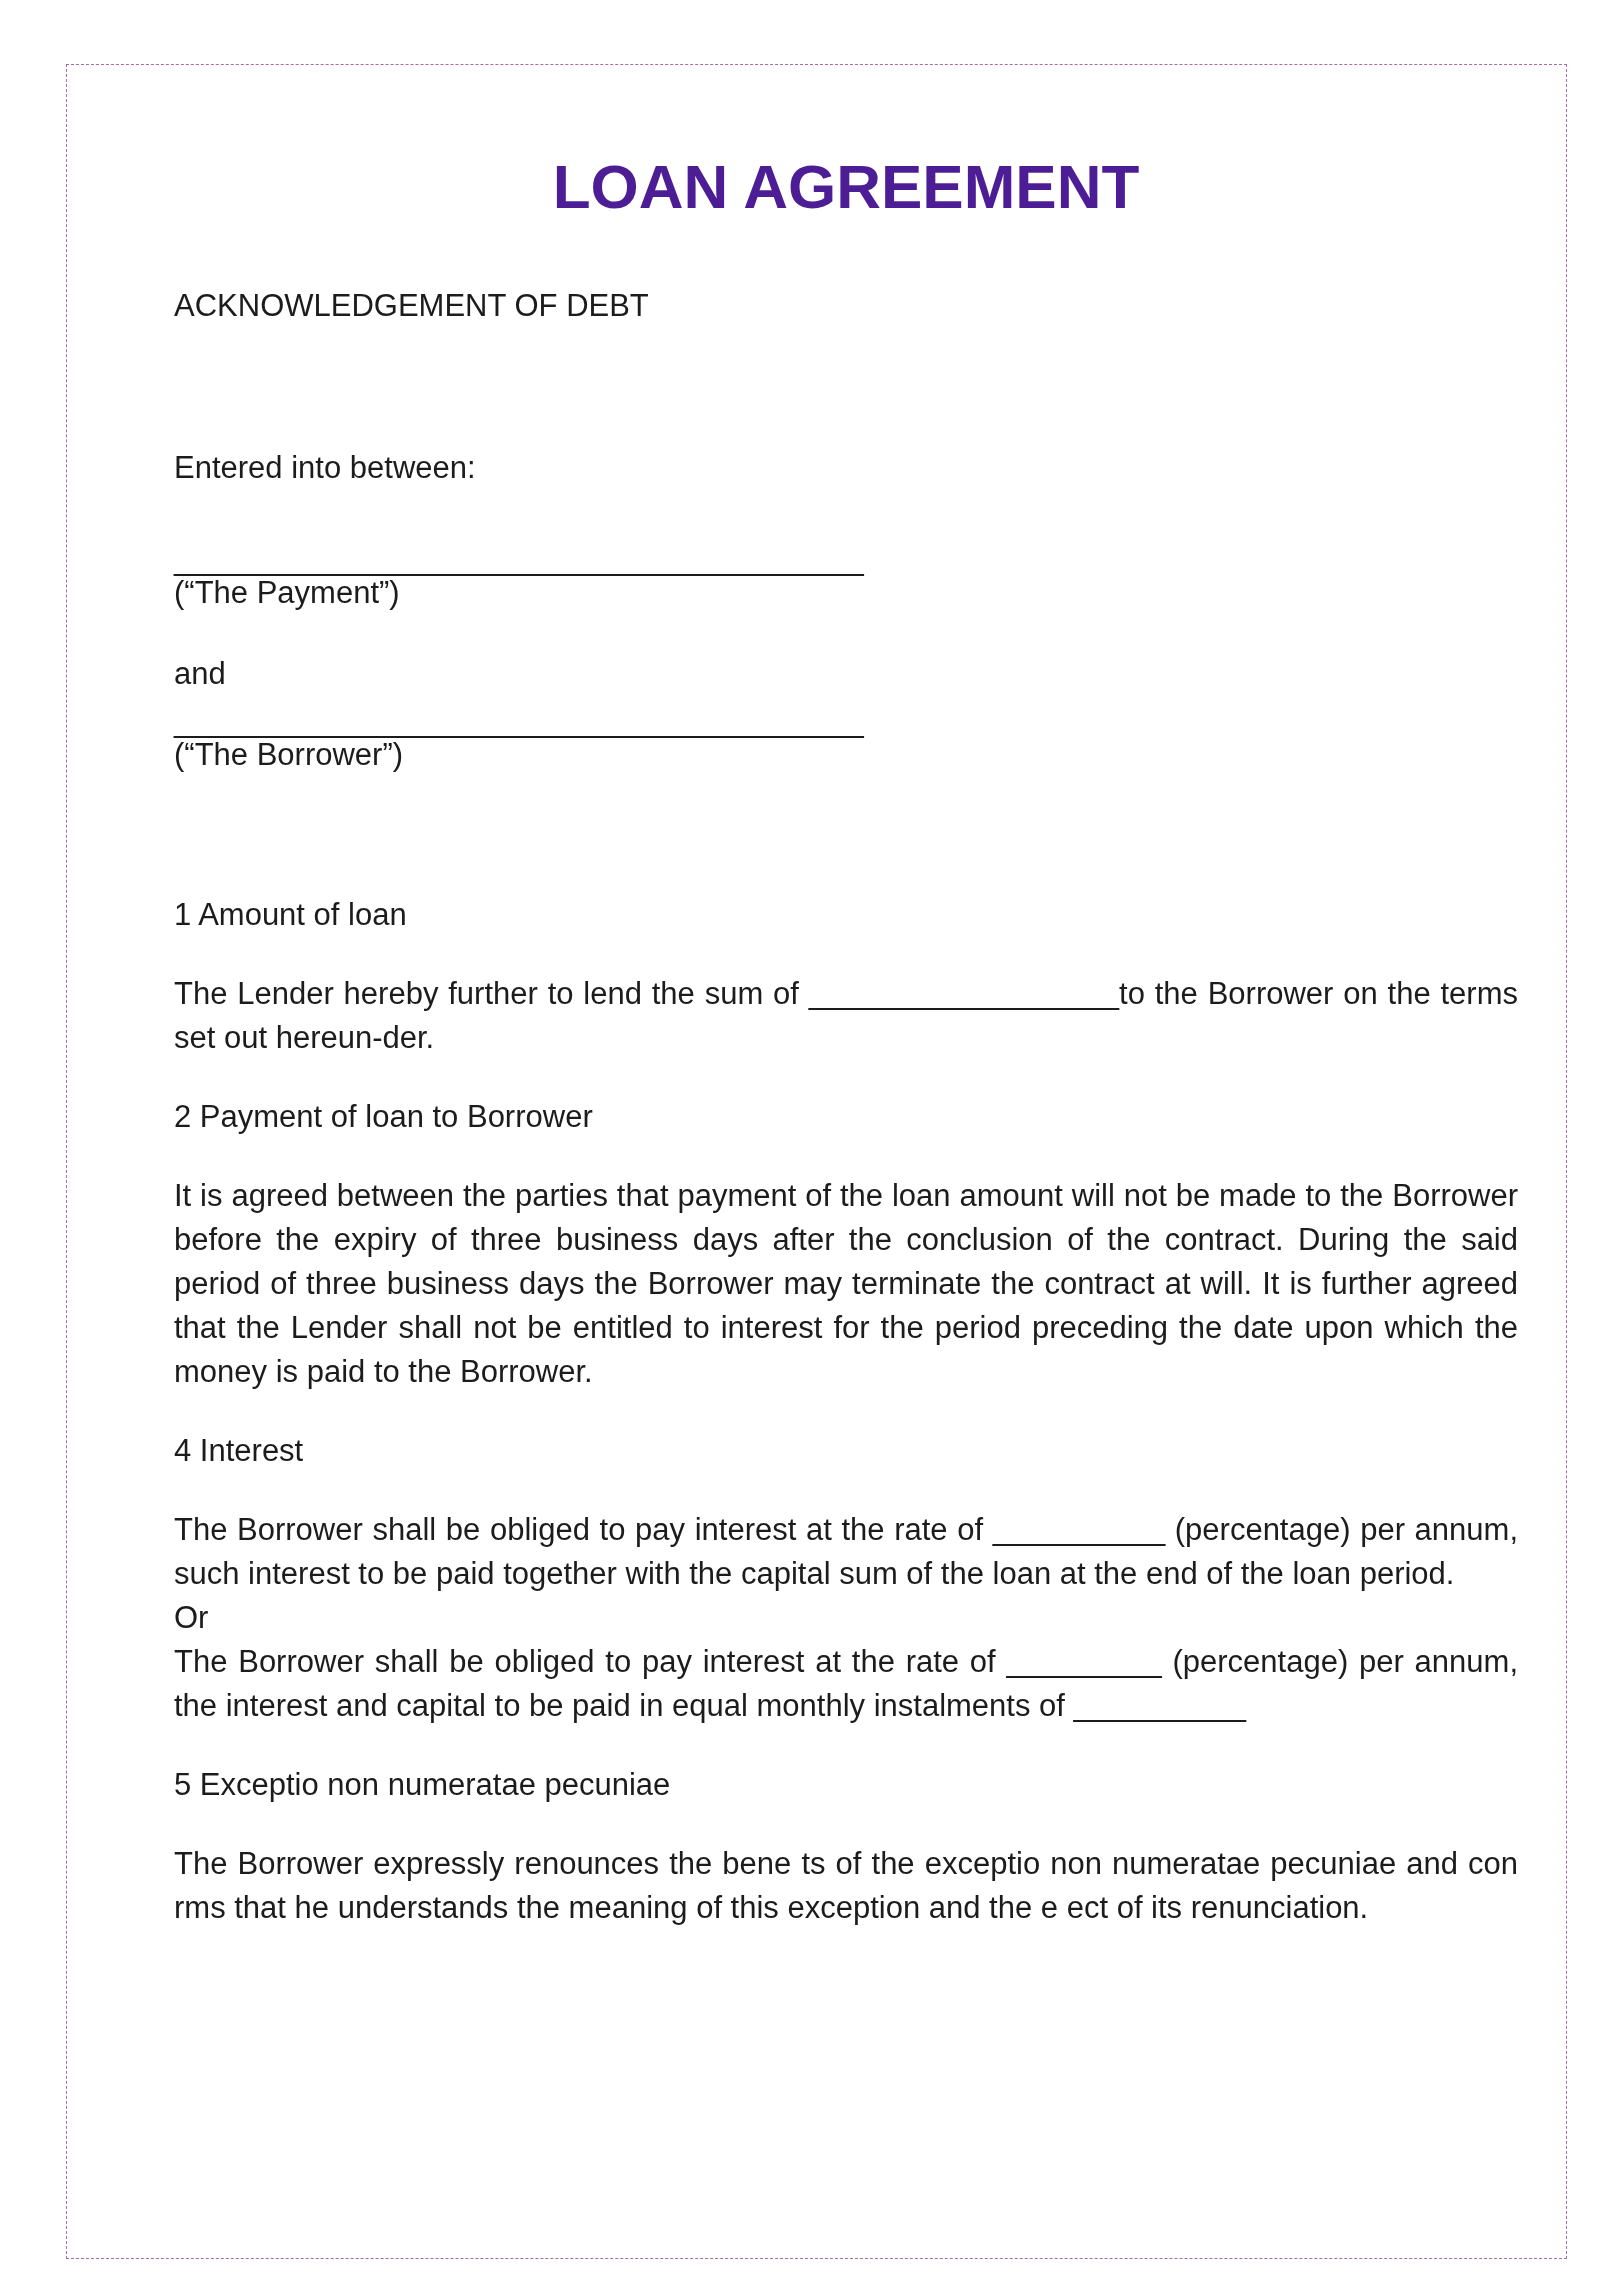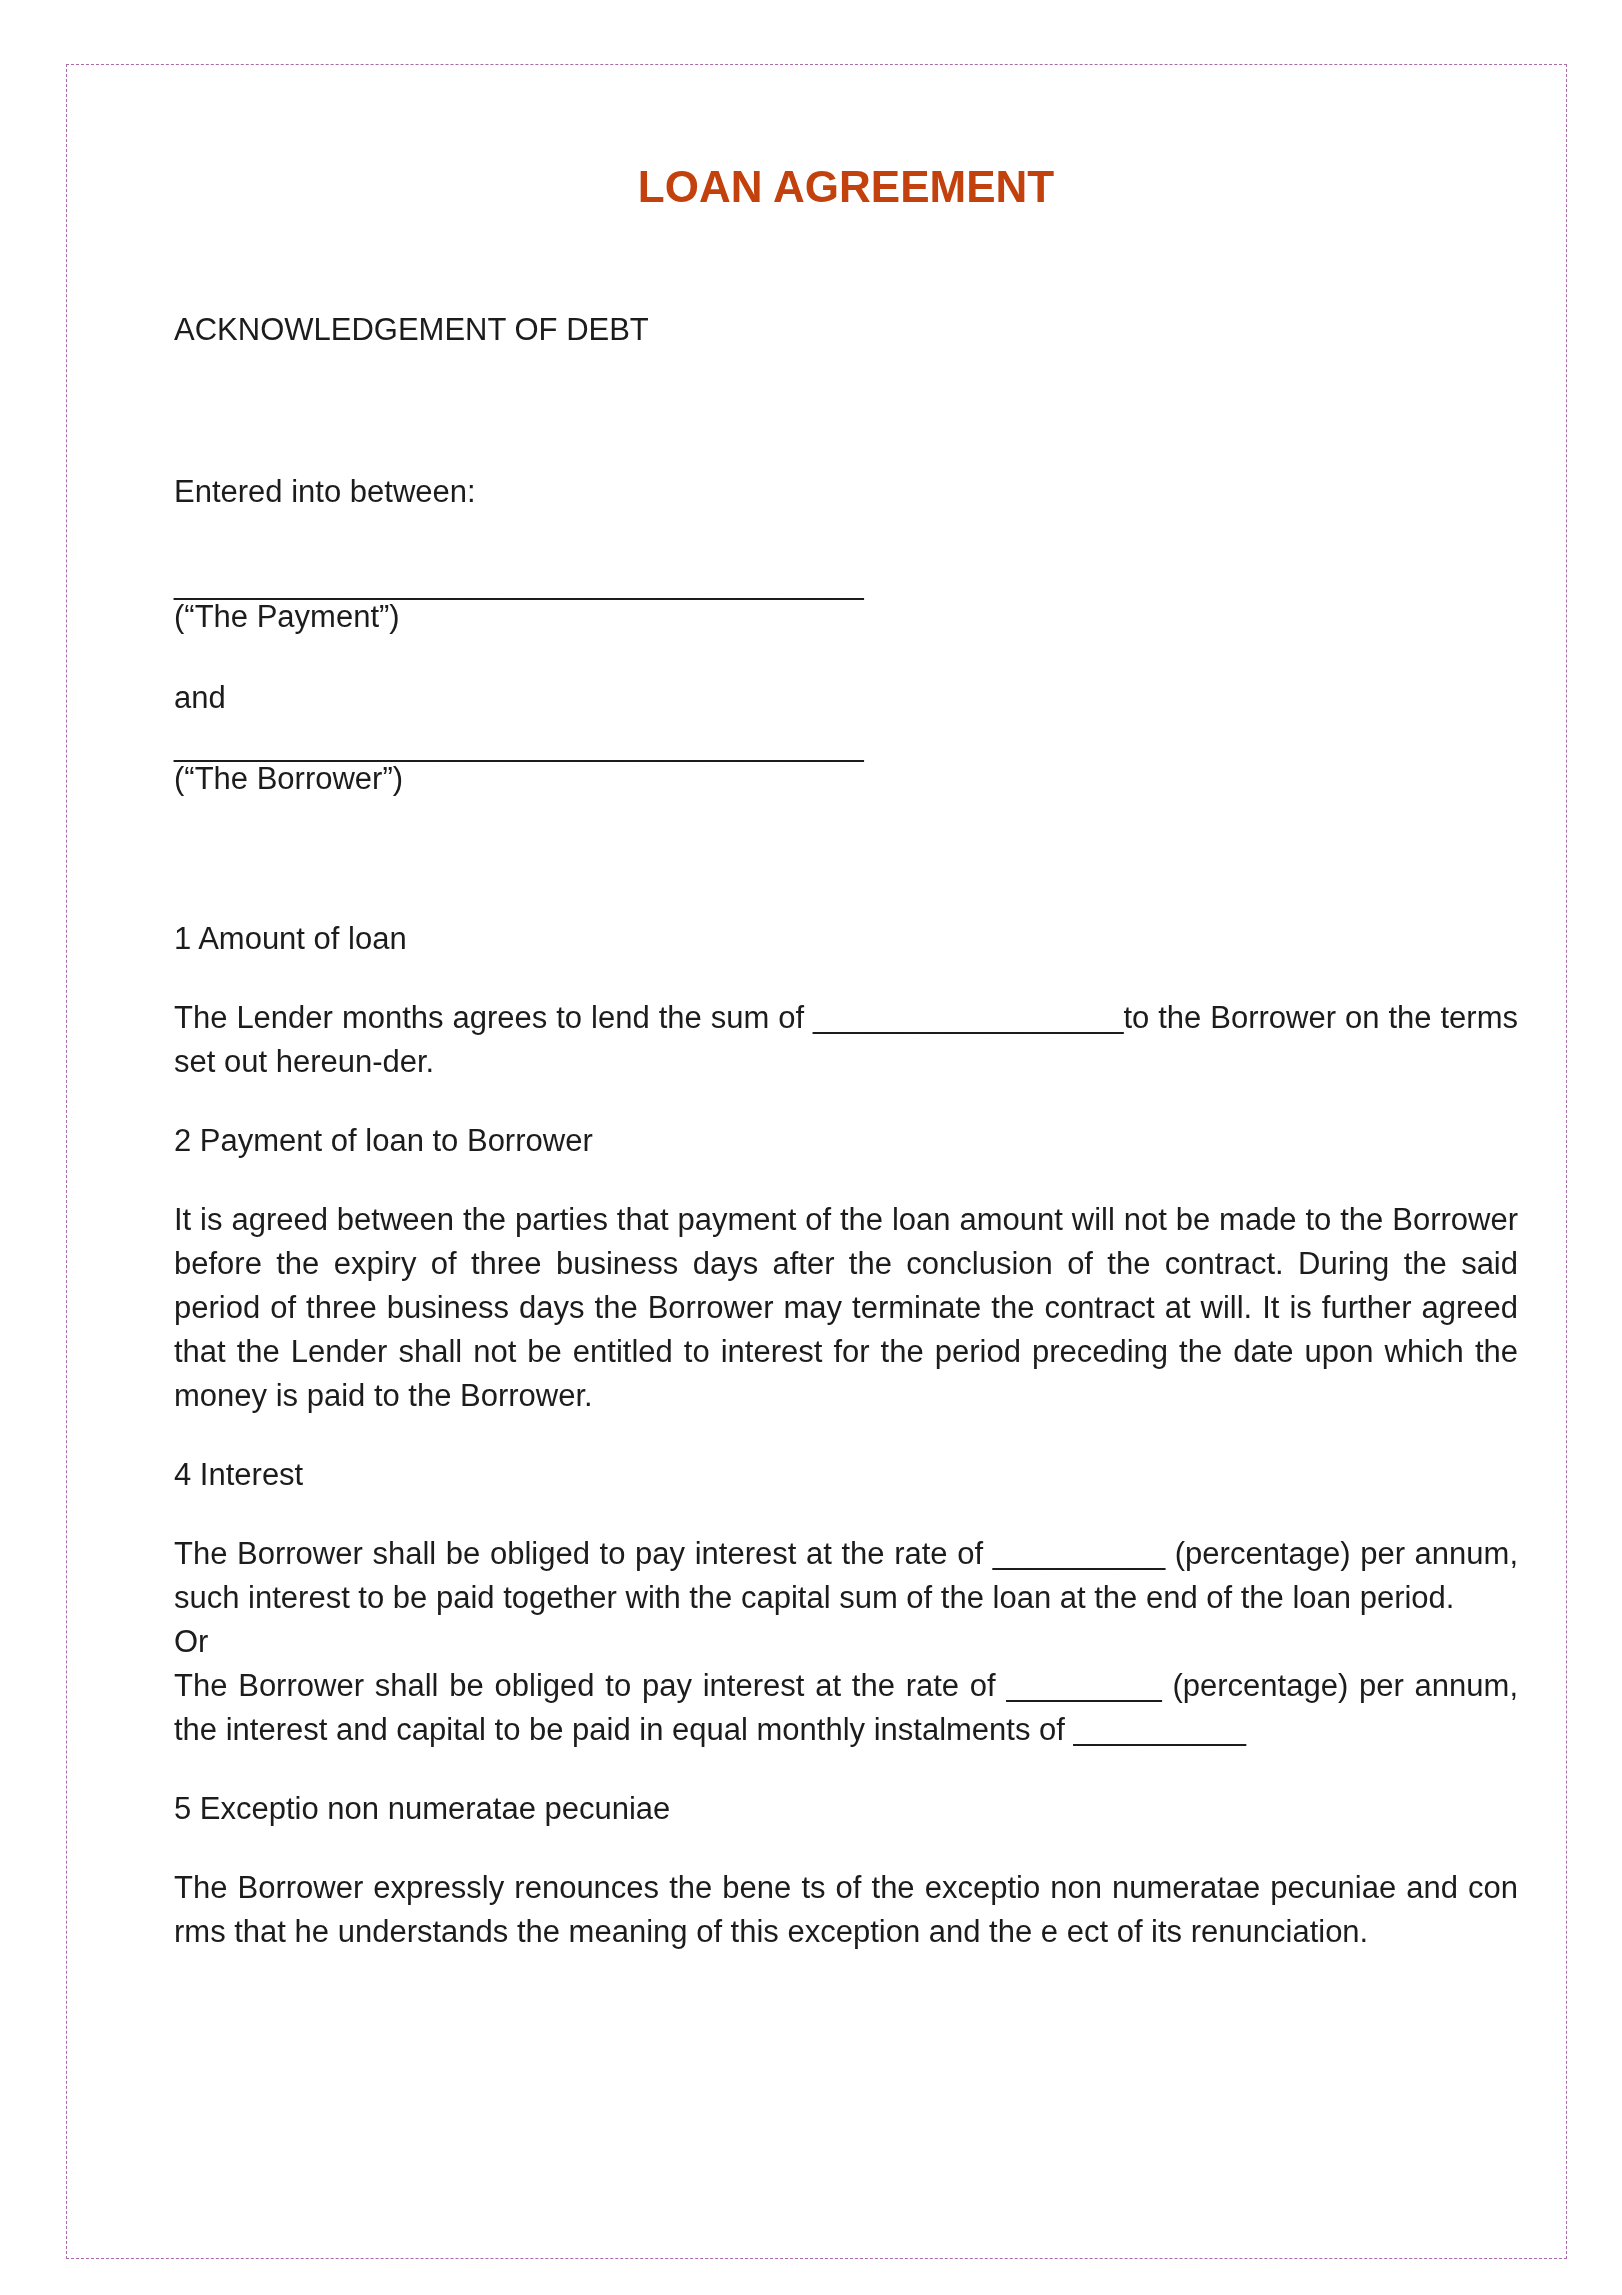--- a/index.html
+++ b/index.html
@@ -23,26 +23,26 @@
     border: 1.8px dashed var(--border-color, #a96ba9);
     pointer-events: none;
   }
   .content {
     position: absolute;
     left: 174px;
     top: 154px;
     width: 1344px;
   }
   .doc-title {
-    font-size: 44px;
+    font-size: 62px;
     line-height: 66px;
     font-weight: 700;
     text-align: center;
-    color: #c2410c;
-    margin-bottom: 88px;
+    color: #4c1d95;
+    margin-bottom: 64px;
   }
   p, .sec-heading {
     font-size: 31px;
     line-height: 44px;
   }
   .subtitle     { margin-bottom: 118px; }
   .party-intro  { margin-bottom: 48px; }
   .blank-line   { white-space: nowrap; }
   .party-label  { margin-top: -11px; }
   .connector    { margin-top: 37px; margin-bottom: 4px; }
@@ -66,21 +66,21 @@
 
     <p class="party-intro">Entered into between:</p>
     <p class="blank-line">________________________________________</p>
     <p class="party-label">(“The Payment”)</p>
     <p class="connector">and</p>
     <p class="blank-line">________________________________________</p>
     <p class="party-label party-label-last">(“The Borrower”)</p>
 
     <section>
       <p class="sec-heading">1 Amount of loan</p>
-      <p class="para justify">The Lender months agrees to lend the sum of __________________to the Borrower on the terms set out hereun-der.</p>
+      <p class="para justify">The Lender hereby further to lend the sum of __________________to the Borrower on the terms set out hereun-der.</p>
     </section>
 
     <section>
       <p class="sec-heading">2 Payment of loan to Borrower</p>
       <p class="para justify">It is agreed between the parties that payment of the loan amount will not be made to the Borrower before the expiry of three business days after the conclusion of the contract. During the said period of three business days the Borrower may terminate the contract at will. It is further agreed that the Lender shall not be entitled to interest for the period preceding the date upon which the money is paid to the Borrower.</p>
     </section>
 
 
     <section>
       <p class="sec-heading">4 Interest</p>

